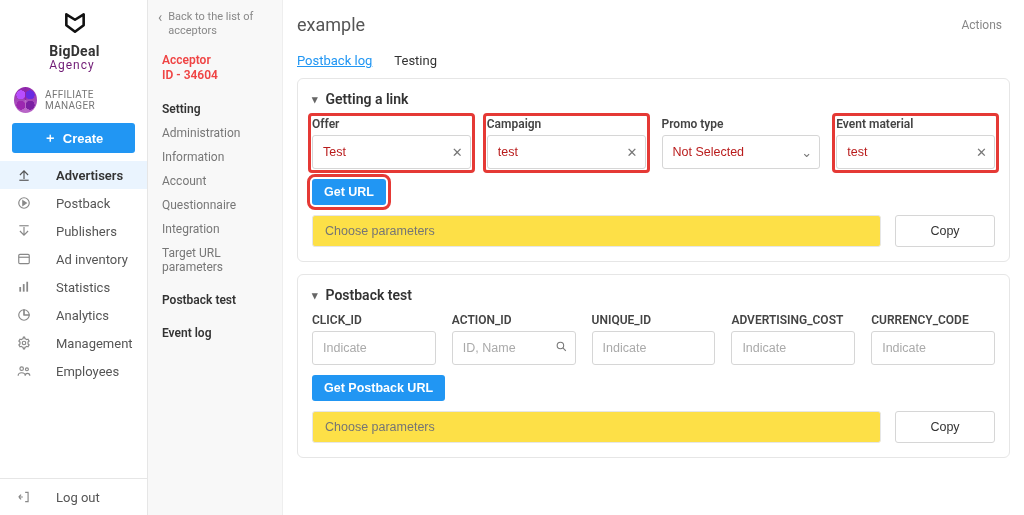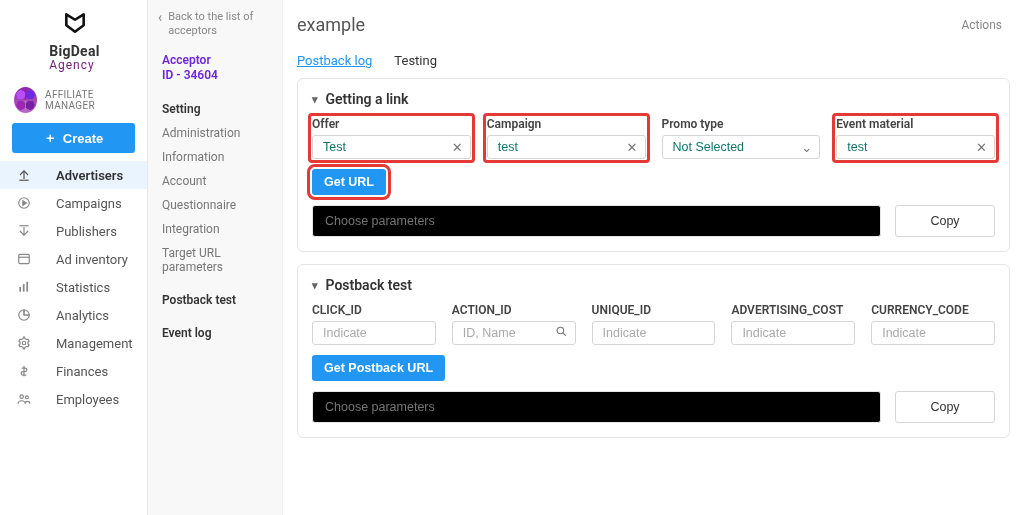--- a/index.html
+++ b/index.html
@@ -66,21 +66,21 @@
 
   
   .sidebar-sub {
     width: 135px;
     background:#f8f8f8;
     border-right:1px solid #eee;
     padding:8px 0 0 0;
   }
   .back-row { display:flex; gap:6px; padding:2px 10px 10px 10px; color:#888; font-size:11px; line-height:1.3; cursor:pointer;}
   .back-row .chev { font-size:14px; line-height:1;}
-  .acceptor-id { padding:4px 14px 10px 14px; font-size:12px; color:#6d28d9; font-weight:600; line-height:1.3;}
+  .acceptor-id { padding:4px 14px 10px 14px; font-size:12px; color:#ef4444; font-weight:600; line-height:1.3;}
   .subnav { list-style:none; }
   .subnav li { padding:5px 14px; font-size:12px; color:#777; cursor:pointer;}
   .subnav li.head { color:#333; font-weight:600; padding-top:8px;}
   .subnav li.sub { padding-left:14px;}
   .subnav li.spaced { margin-top:6px;}
 
   
   .main { flex:1; display:flex; flex-direction:column; padding:0 0 0 0; }
   .main-header { display:flex; align-items:center; justify-content:space-between;
                  padding:14px 22px 4px 14px;}
@@ -94,40 +94,40 @@
     border:1px solid #e6e6e6; border-radius:6px;
     padding:12px 14px 14px 14px;
   }
   .panel-title { display:flex; align-items:center; gap:8px; font-weight:600; font-size:14px; color:#333; margin-bottom:10px;}
   .panel-title .arrow { font-size:11px; color:#666;}
   .field-row { display:flex; gap:16px; margin-bottom:10px;margin-top:8px;}
   .field { flex:1; }
   .field-label { font-size:12px; color:#444; font-weight:600; margin-bottom:4px; display:block;}
   .field-box { position:relative;}
   .input {
-    width:100%; height:24px;
+    width:100%; height:34px;
     border:1px solid #d6d6d6; border-radius:3px;
-    padding:0 26px 0 10px; font-size:12.5px; color:#0f766e;
+    padding:0 26px 0 10px; font-size:12.5px; color:#b91c1c;
     background:#fff;
   }
   .input::placeholder { color:#aaa;}
   .clear-x, .dropdown-arrow, .search-ico {
     position:absolute; right:8px; top:50%; transform:translateY(-50%);
     color:#777; font-size:13px; pointer-events:auto; cursor:pointer;
   }
   .highlight { outline:3px solid #e53935; outline-offset:-1px; padding:2px; margin:-2px; border-radius:2px;}
   .highlight .field-label { margin-top:0;}
   .highlight-btn { outline:3px solid #e53935; outline-offset:2px; border-radius:3px;}
   .btn-primary {
     background:#2196f3; color:#fff; border:none; border-radius:3px;
     padding:6px 12px; font-size:12.5px; font-weight:600; cursor:pointer;
   }
   .param-row { display:flex; gap:14px; margin-top:10px;}
   .param-input {
-    flex:1; height:32px; background:#000000;
+    flex:1; height:32px; background:#fde047;
     border:1px solid #e6e6e6; border-radius:3px;
     padding:0 12px; font-size:12.5px; color:#777;
   }
   .copy-btn {
     width:100px; height:32px;
     background:#fff; border:1px solid #d6d6d6; border-radius:3px;
     font-size:12.5px; color:#333; cursor:pointer;
   }
   .field-row.five .field { flex:1; }
   .field-row.five .input { padding-right:26px;}
@@ -164,21 +164,21 @@
       </span>
       <span>Advertisers</span>
     </li>
     <li>
       <span class="nav-icon">
         <svg width="14" height="14" viewBox="0 0 24 24" fill="none" stroke="currentColor" stroke-width="2">
             <circle cx="12" cy="12" r="9"></circle>
             <path d="M10 8l6 4-6 4z" fill="currentColor"></path>
           </svg>
       </span>
-      <span>Campaigns</span>
+      <span>Postback</span>
     </li>
     <li>
       <span class="nav-icon">
         <svg width="14" height="14" viewBox="0 0 24 24" fill="none" stroke="currentColor" stroke-width="2">
             <path d="M12 5v13M5 12l7 7 7-7"></path>
             <path d="M4 3h16"></path>
           </svg>
       </span>
       <span>Publishers</span>
     </li>
@@ -215,37 +215,39 @@
         <svg width="14" height="14" viewBox="0 0 24 24" fill="none" stroke="currentColor" stroke-width="2">
             <circle cx="12" cy="12" r="3"></circle>
             <path d="M19 12a7 7 0 0 0-.2-1.7l2-1.5-2-3.4-2.3.9a7 7 0 0 0-2.9-1.7L13 2h-2l-.6 2.6a7 7 0 0 0-2.9 1.7l-2.3-.9-2 3.4 2 1.5A7 7 0 0 0 5 12c0 .6.1 1.1.2 1.7l-2 1.5 2 3.4 2.3-.9a7 7 0 0 0 2.9 1.7L11 22h2l.6-2.6a7 7 0 0 0 2.9-1.7l2.3.9 2-3.4-2-1.5c.1-.6.2-1.1.2-1.7z"></path>
           </svg>
       </span>
       <span>Management</span>
     </li>
     <li>
       <span class="nav-icon">
         <svg width="14" height="14" viewBox="0 0 24 24" fill="none" stroke="currentColor" stroke-width="2">
-            <path d="M12 3v18M8 7h6a3 3 0 0 1 0 6H10a3 3 0 0 0 0 6h6"></path>
-          </svg>
-      </span>
-      <span>Finances</span>
-    </li>
-    <li>
-      <span class="nav-icon">
-        <svg width="14" height="14" viewBox="0 0 24 24" fill="none" stroke="currentColor" stroke-width="2">
             <circle cx="8" cy="8" r="3"></circle>
             <circle cx="17" cy="9" r="2.5"></circle>
             <path d="M2 20c0-3 3-5 6-5s6 2 6 5M14 20c0-2.5 2-4 4-4s4 1.5 4 4"></path>
           </svg>
       </span>
       <span>Employees</span>
     </li>
   </ul>
 
+  <ul class="nav sidebar-bottom">
+    <li>
+      <span class="nav-icon">
+        <svg width="14" height="14" viewBox="0 0 24 24" fill="none" stroke="currentColor" stroke-width="2">
+            <path d="M14 4h5v16h-5M10 12H3m0 0l4-4m-4 4l4 4"></path>
+          </svg>
+      </span>
+      <span>Log out</span>
+    </li>
+  </ul>
 </aside>
 
 <aside class="sidebar-sub">
   <div class="back-row">
     <span class="chev">‹</span>
     <span>Back to the list of acceptors</span>
   </div>
   <div class="acceptor-id">
     <div>Acceptor</div>
     <div>ID - 34604</div>

